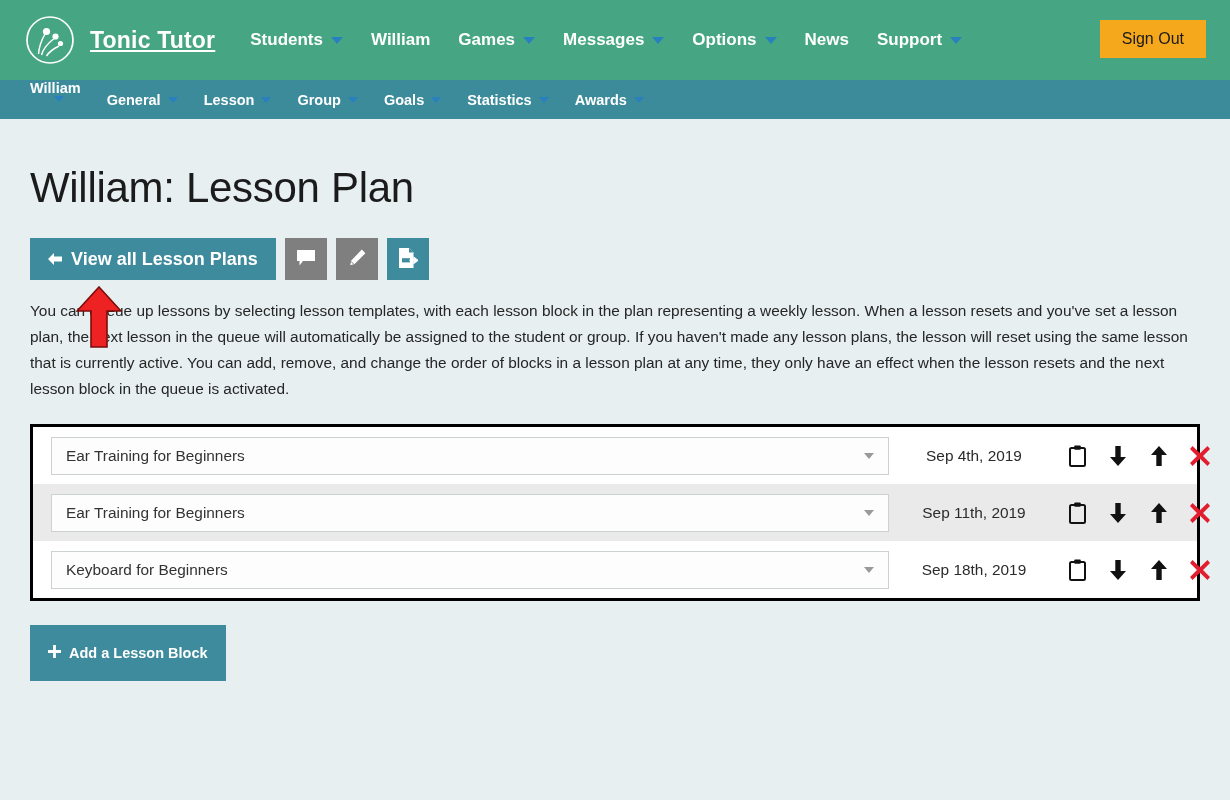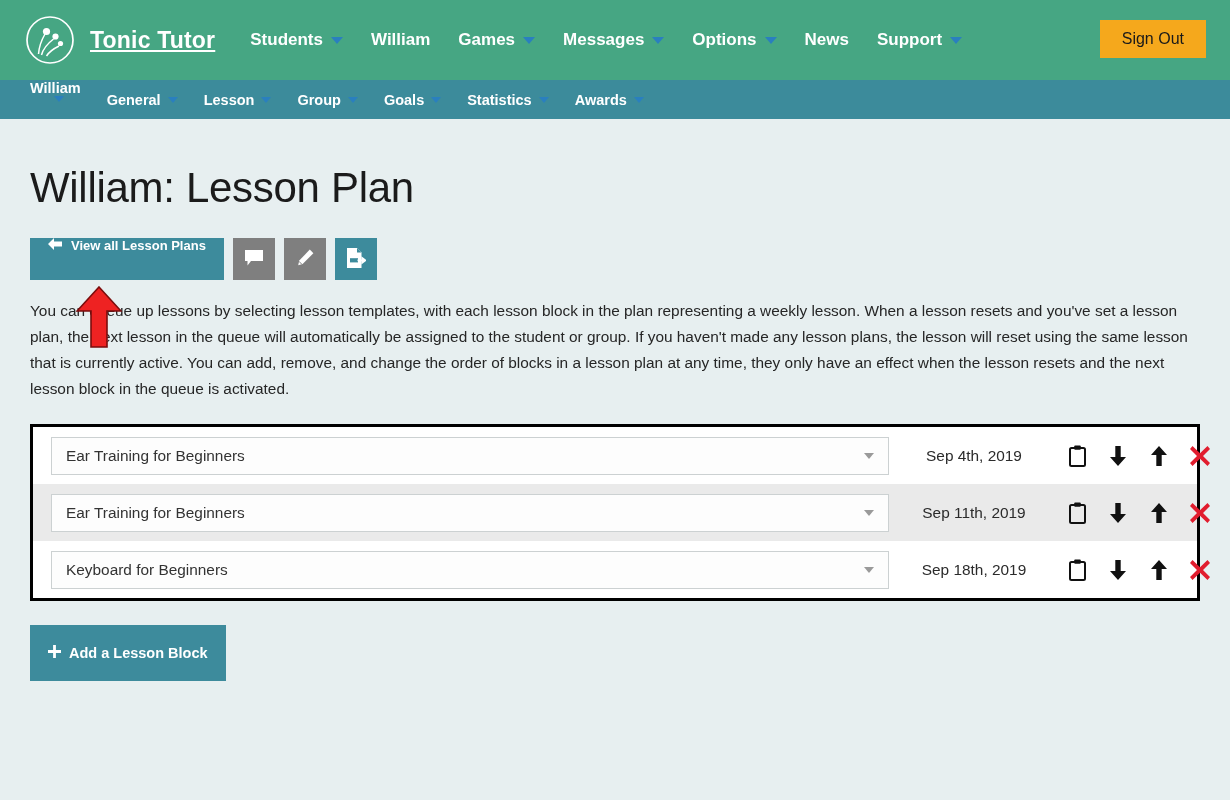--- a/index.html
+++ b/index.html
@@ -118,26 +118,26 @@
     display: flex;
     align-items: center;
     margin-top: 26px;
     gap: 9px;
   }
   #view-all-button {
     background: #3d8b9c;
     color: #ffffff;
     border: none;
     font-family: inherit;
-    font-size: 13px;
+    font-size: 18px;
     font-weight: bold;
     height: 42px;
     padding: 0 18px;
     display: flex;
-    align-items: flex-start;
+    align-items: center;
     gap: 9px;
     cursor: pointer;
     white-space: nowrap;
   }
   .icon-button {
     width: 42px; height: 42px;
     border: none;
     display: flex;
     align-items: center;
     justify-content: center;

